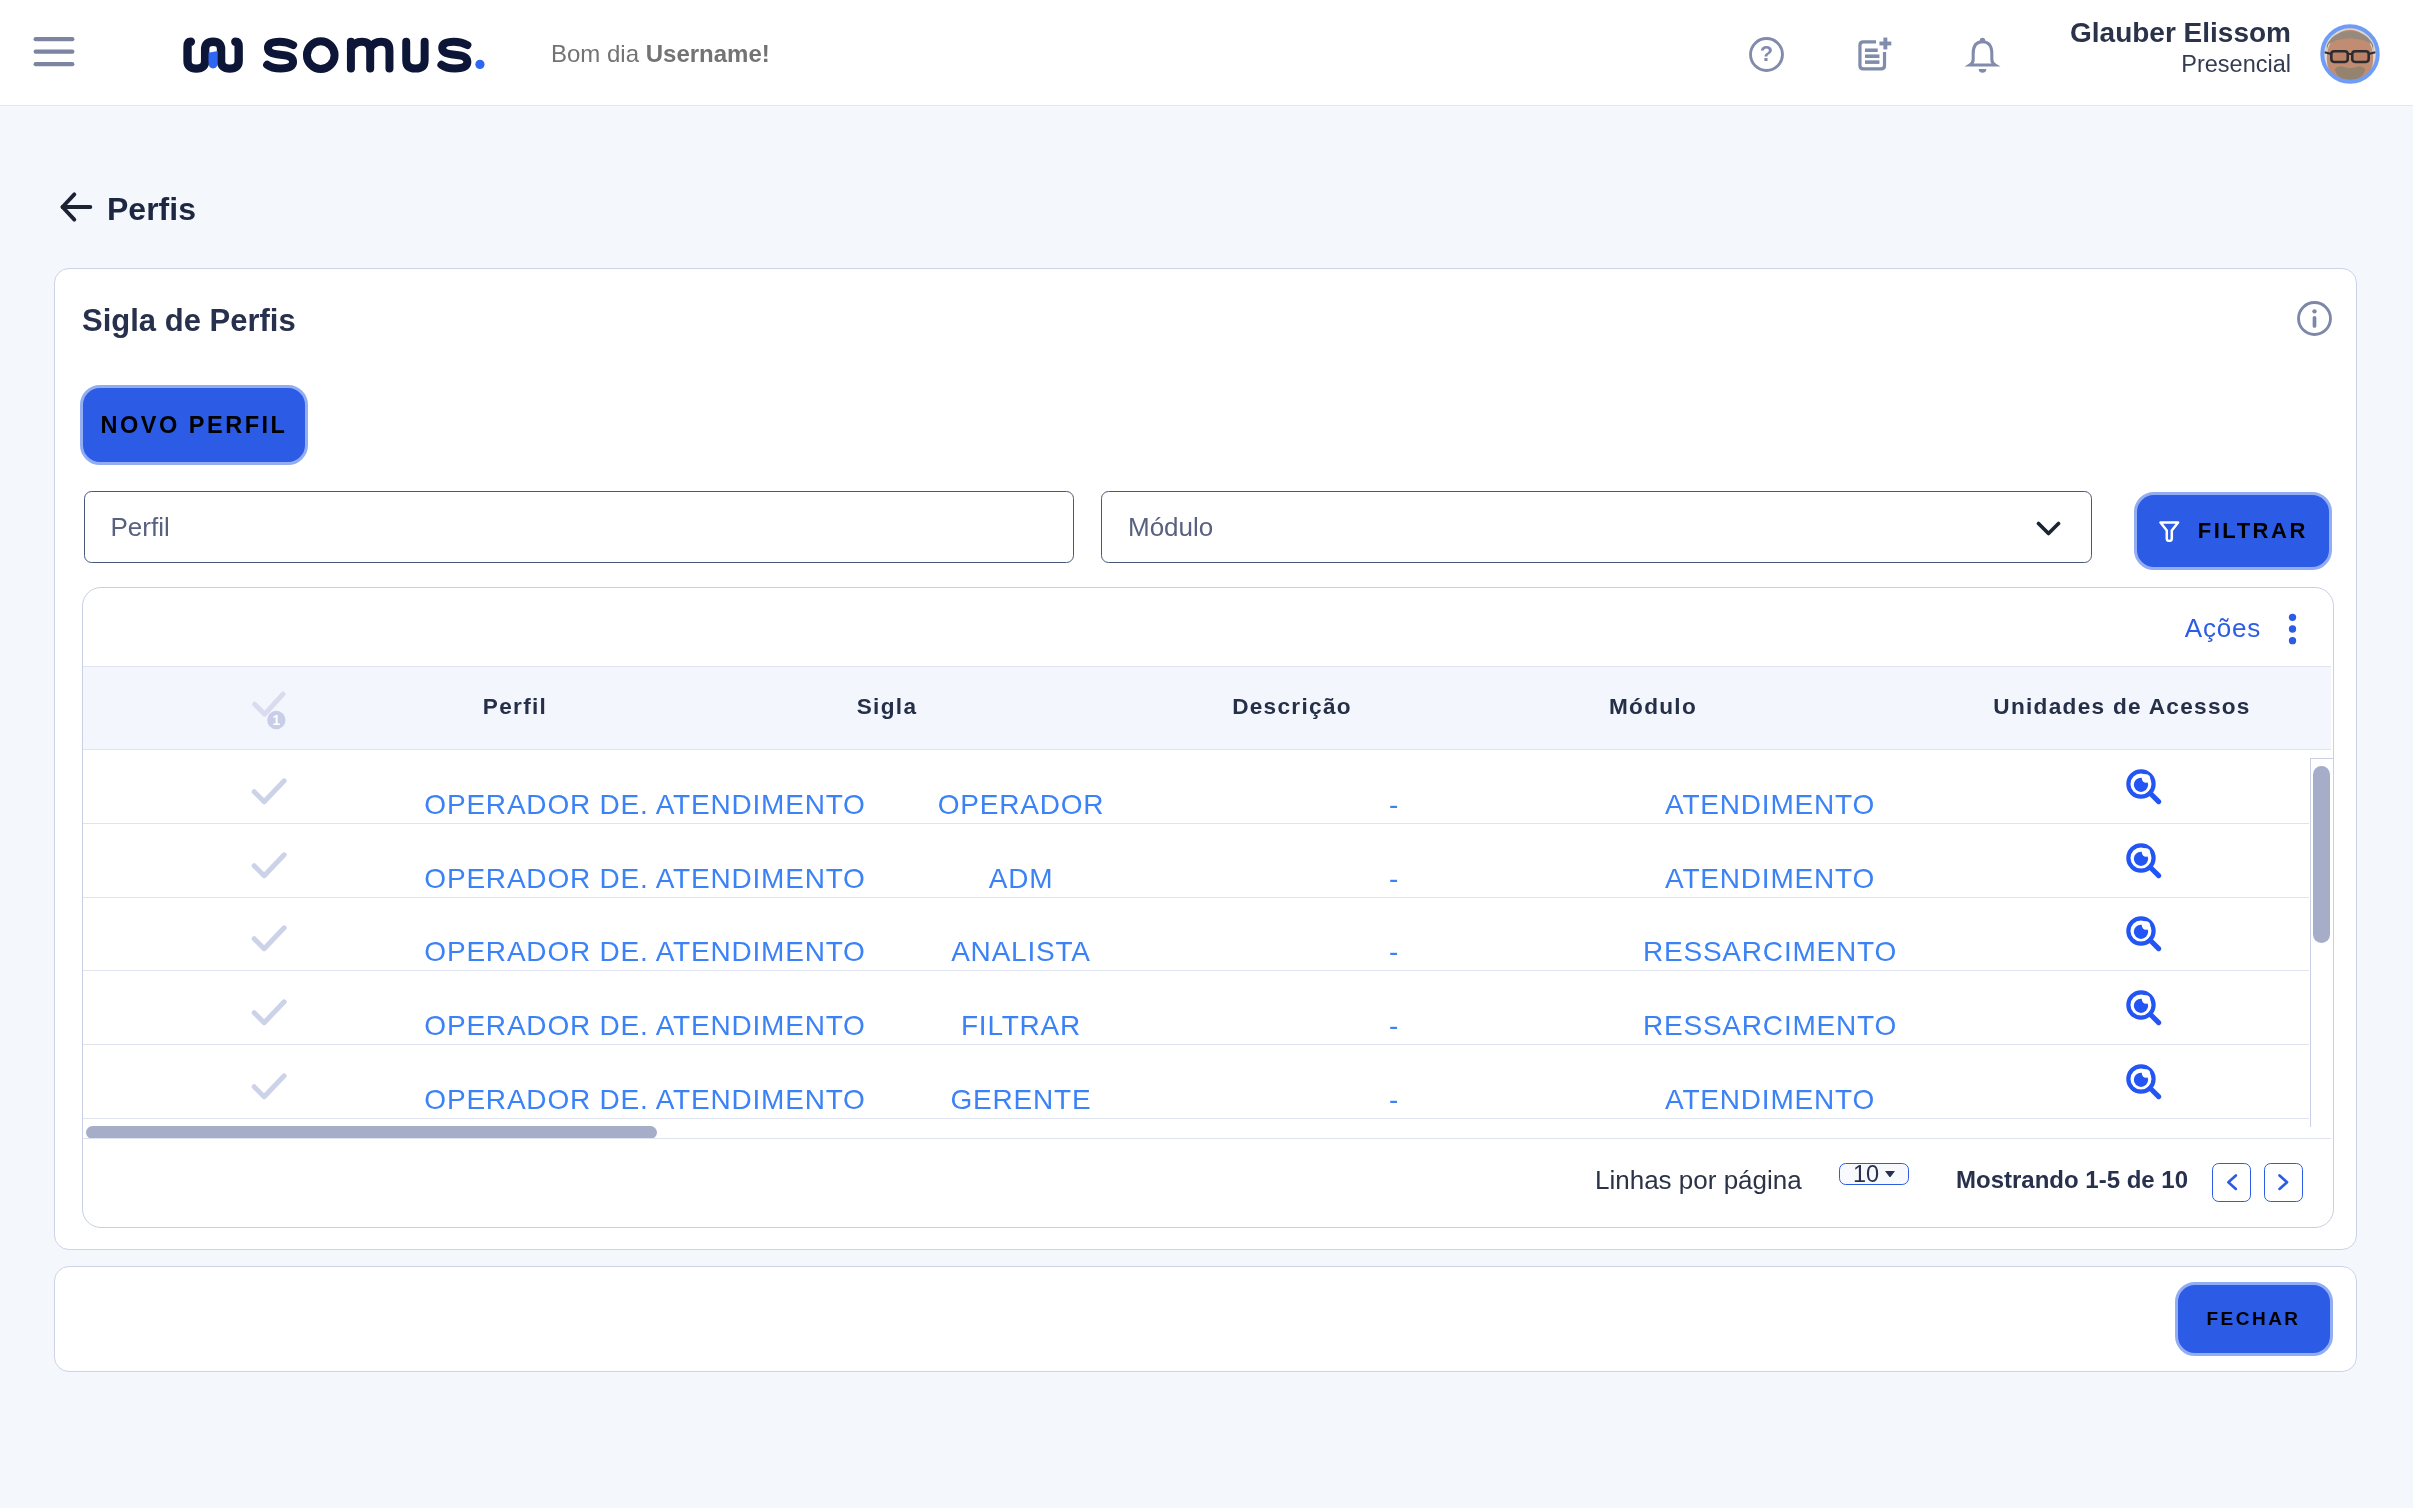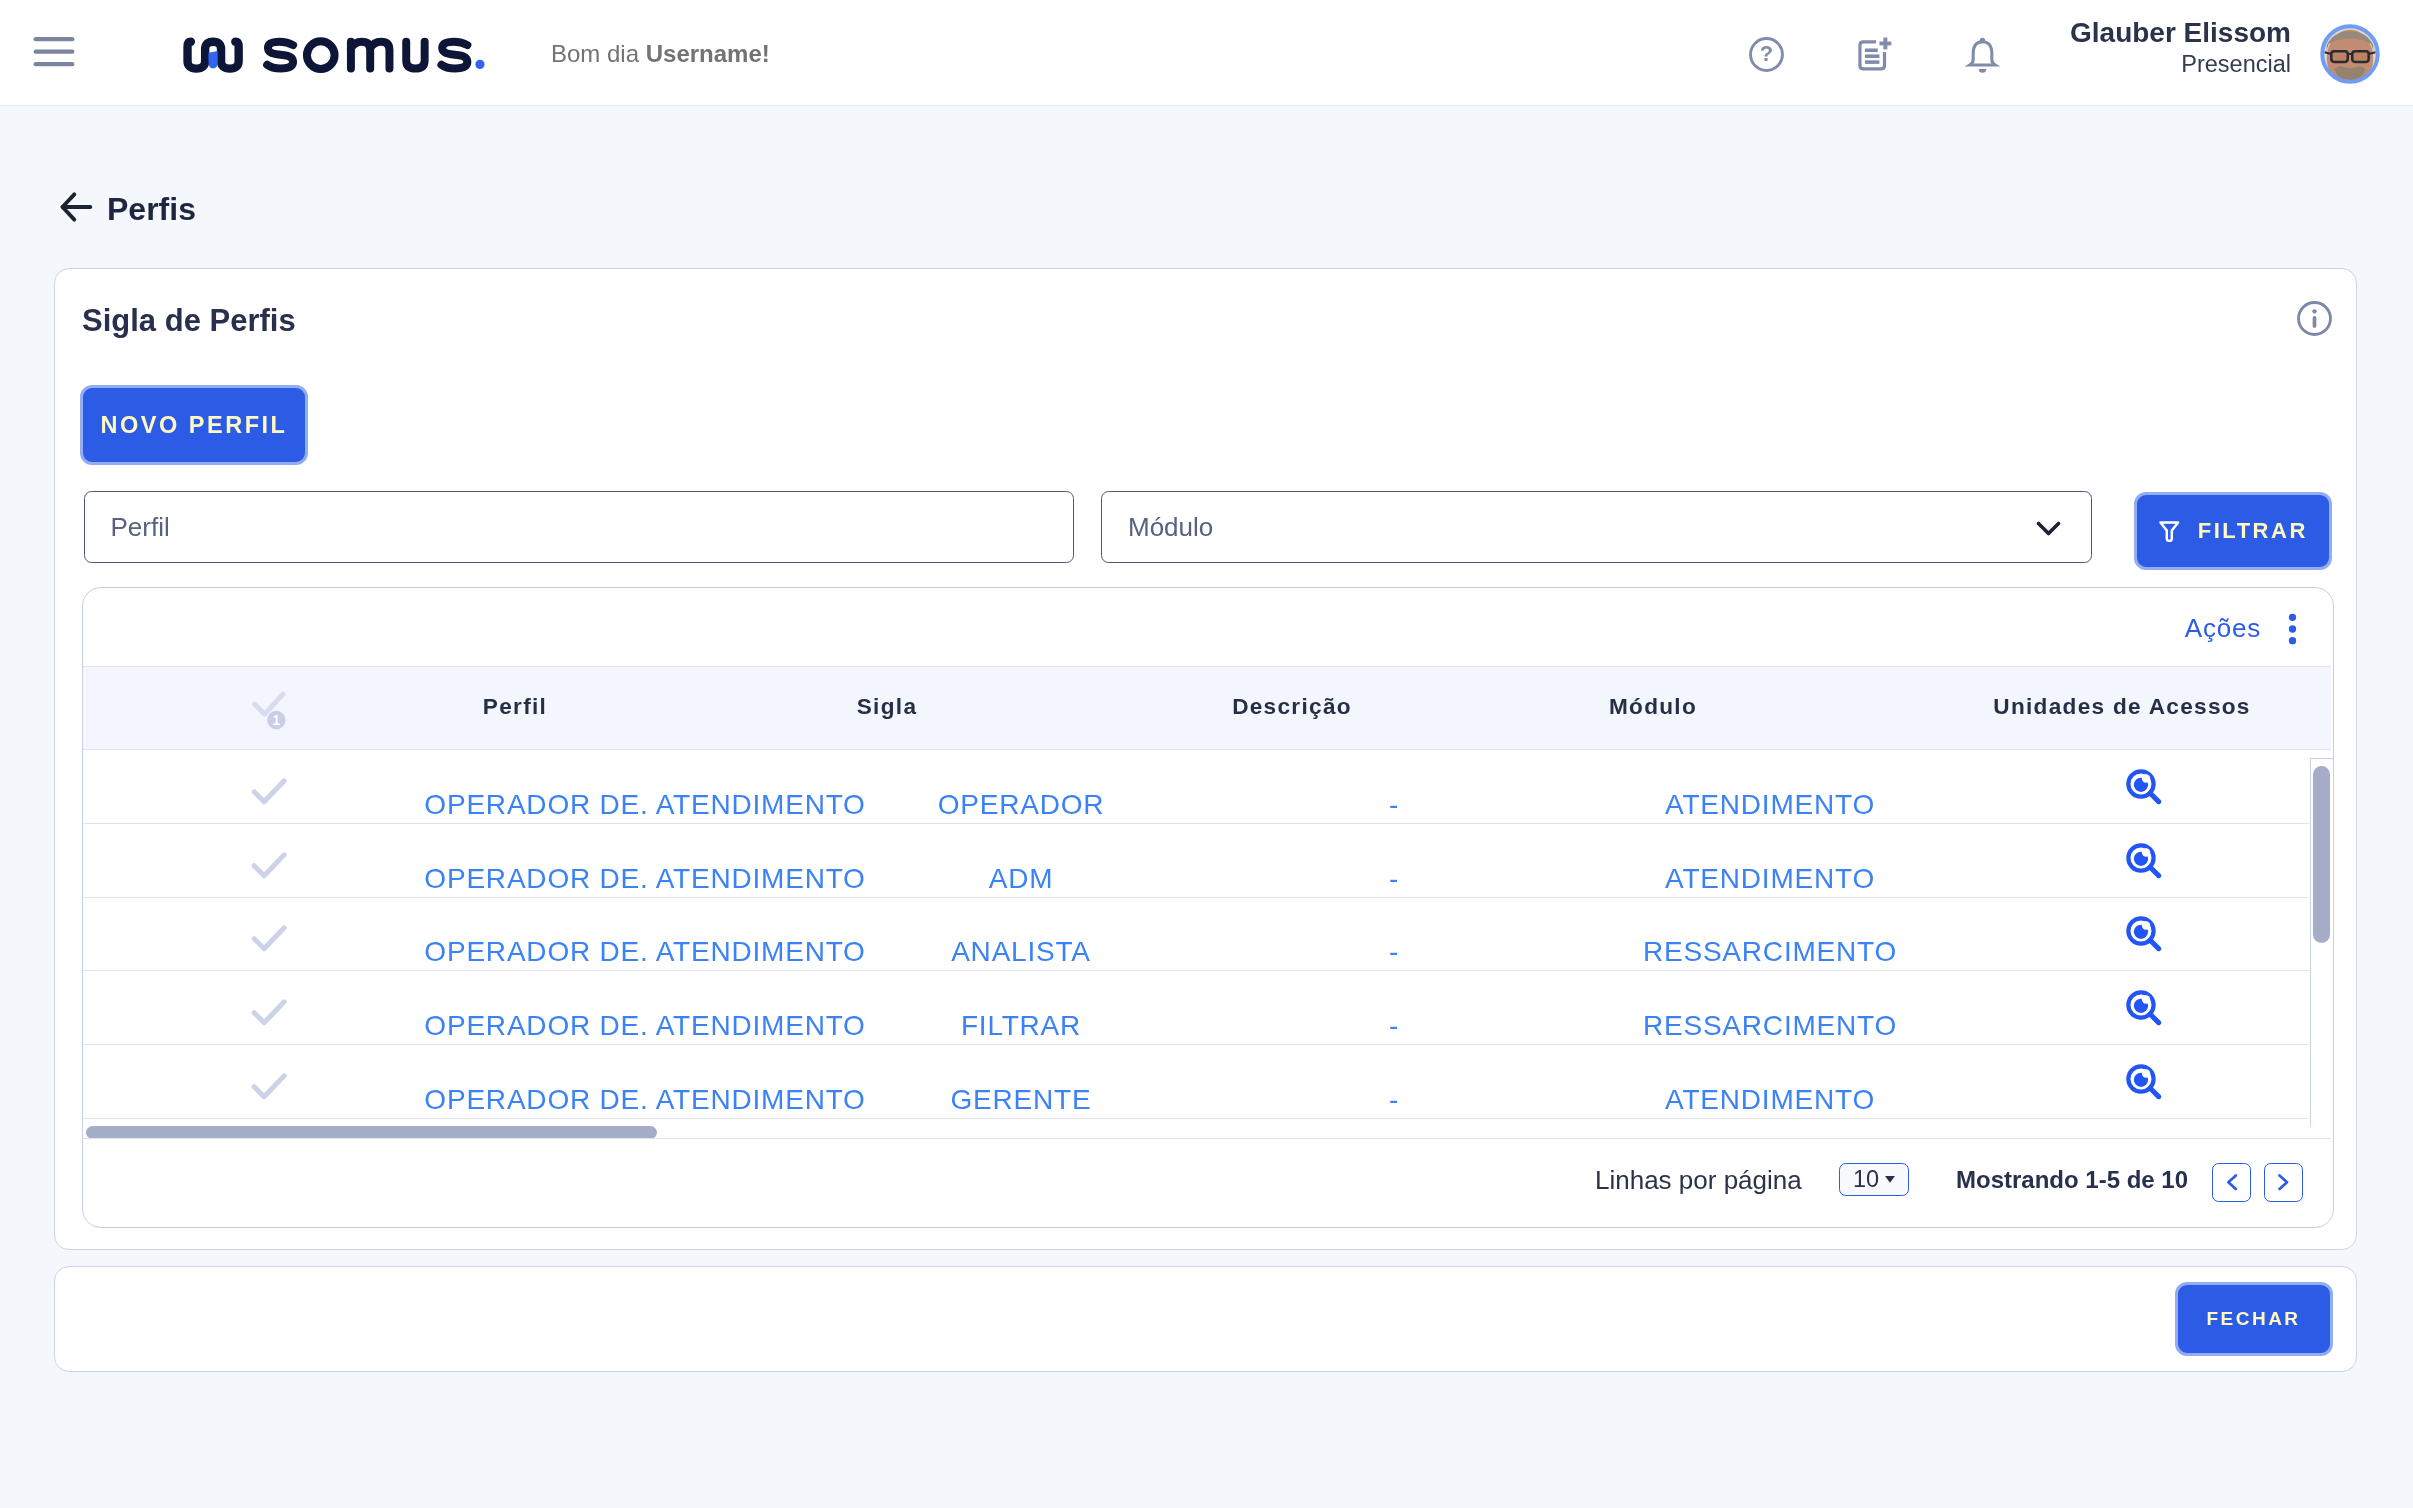--- a/index.html
+++ b/index.html
@@ -1,19 +1,19 @@
 <!DOCTYPE html>
 <html style="font-size:13.4px"><head><meta charset="utf-8">
 <style>
 *{margin:0;padding:0;box-sizing:border-box}
 html,body{width:2413px;height:1508px;background:#f4f7fc;font-family:"Liberation Sans",sans-serif;position:relative;overflow:hidden}
 .abs{position:absolute}
 .hdr{position:absolute;left:0;top:0;width:2413px;height:106px;background:#fff;border-bottom:1.7px solid #e2e7f3}
 .navy{color:#27314c}
-.btn{position:absolute;background:#2c5be6;border:3.4px solid #93adf2;border-radius:12px;color:#fef9c3;display:flex;align-items:center;justify-content:center;letter-spacing:2.5px;font-weight:bold}
+.btn{position:absolute;background:#2c5be6;border:3.4px solid #93adf2;border-radius:20px;color:#000000;display:flex;align-items:center;justify-content:center;letter-spacing:2.5px;font-weight:bold}
 .cell{position:absolute;transform:translateX(-50%);white-space:nowrap}
 .hd{font-size:22.6px;font-weight:bold;color:#252f48;letter-spacing:1.3px}
 .row{position:absolute;left:0;width:2226px;height:74px;border-bottom:0.8px solid #e0e4f0}
 .rt{position:absolute;top:39px;transform:translateX(-50%);white-space:nowrap;font-size:28px;letter-spacing:0.8px;color:#3b82f6}
 .pgbtn{width:39px;height:39px;border:1.7px solid #2c5be6;border-radius:6.7px;display:flex;align-items:center;justify-content:center}
 .chk{position:absolute;top:25px}
 .mag{position:absolute;top:18.4px}
 </style></head>
 <body>
 
@@ -226,21 +226,21 @@
         </div>
     </div>
 
     <div class="abs" style="right:0;top:170px;width:22.6px;height:369px;border-left:0.8px solid #c9cfe4;border-top:0.8px solid #c9cfe4"></div>
     <div class="abs" style="right:3.4px;top:178px;width:17px;height:177px;background:#a6adc8;border-radius:8.4px"></div>
 
     <div class="abs" style="left:3.4px;top:538px;width:571px;height:13.4px;background:#a6adc8;border-radius:6.7px"></div>
 
     <div class="abs" style="left:0;top:550px;width:2248px;height:88px;border-top:0.8px solid #dfe3f0"></div>
     <div class="abs" style="left:1512px;top:577px;font-size:26px;color:#2a3347">Linhas por página</div>
-    <div class="abs" style="left:1756px;top:575px;width:70px;height:33px;border:1.7px solid #2c5be6;border-radius:6.7px;background:#f7f9fd;display:flex;align-items:center;justify-content:center;gap:6px">
+    <div class="abs" style="left:1756px;top:575px;width:70px;height:22px;border:1.7px solid #2c5be6;border-radius:6.7px;background:#f7f9fd;display:flex;align-items:center;justify-content:center;gap:6px">
       <span style="font-size:23.5px;color:#27304d">10</span>
       <svg width="10" height="6.7" viewBox="0 0 12 8">
           <path d="M 0,0 L 12,0 L 6,8 Z" fill="#27304d"></path>
         </svg>
     </div>
     <div class="abs" style="left:1873px;top:578px;font-size:24px;font-weight:bold;color:#27304d">Mostrando 1-5 de 10</div>
     <div class="abs pgbtn" style="left:2129px;top:575px">
       <svg width="13.4" height="18.4" viewBox="0 0 16 22">
           <path d="M 13,3 L 4,11 L 13,19" fill="none" stroke="#2c5be6" stroke-width="3.2" stroke-linecap="round" stroke-linejoin="round"></path>
         </svg>

